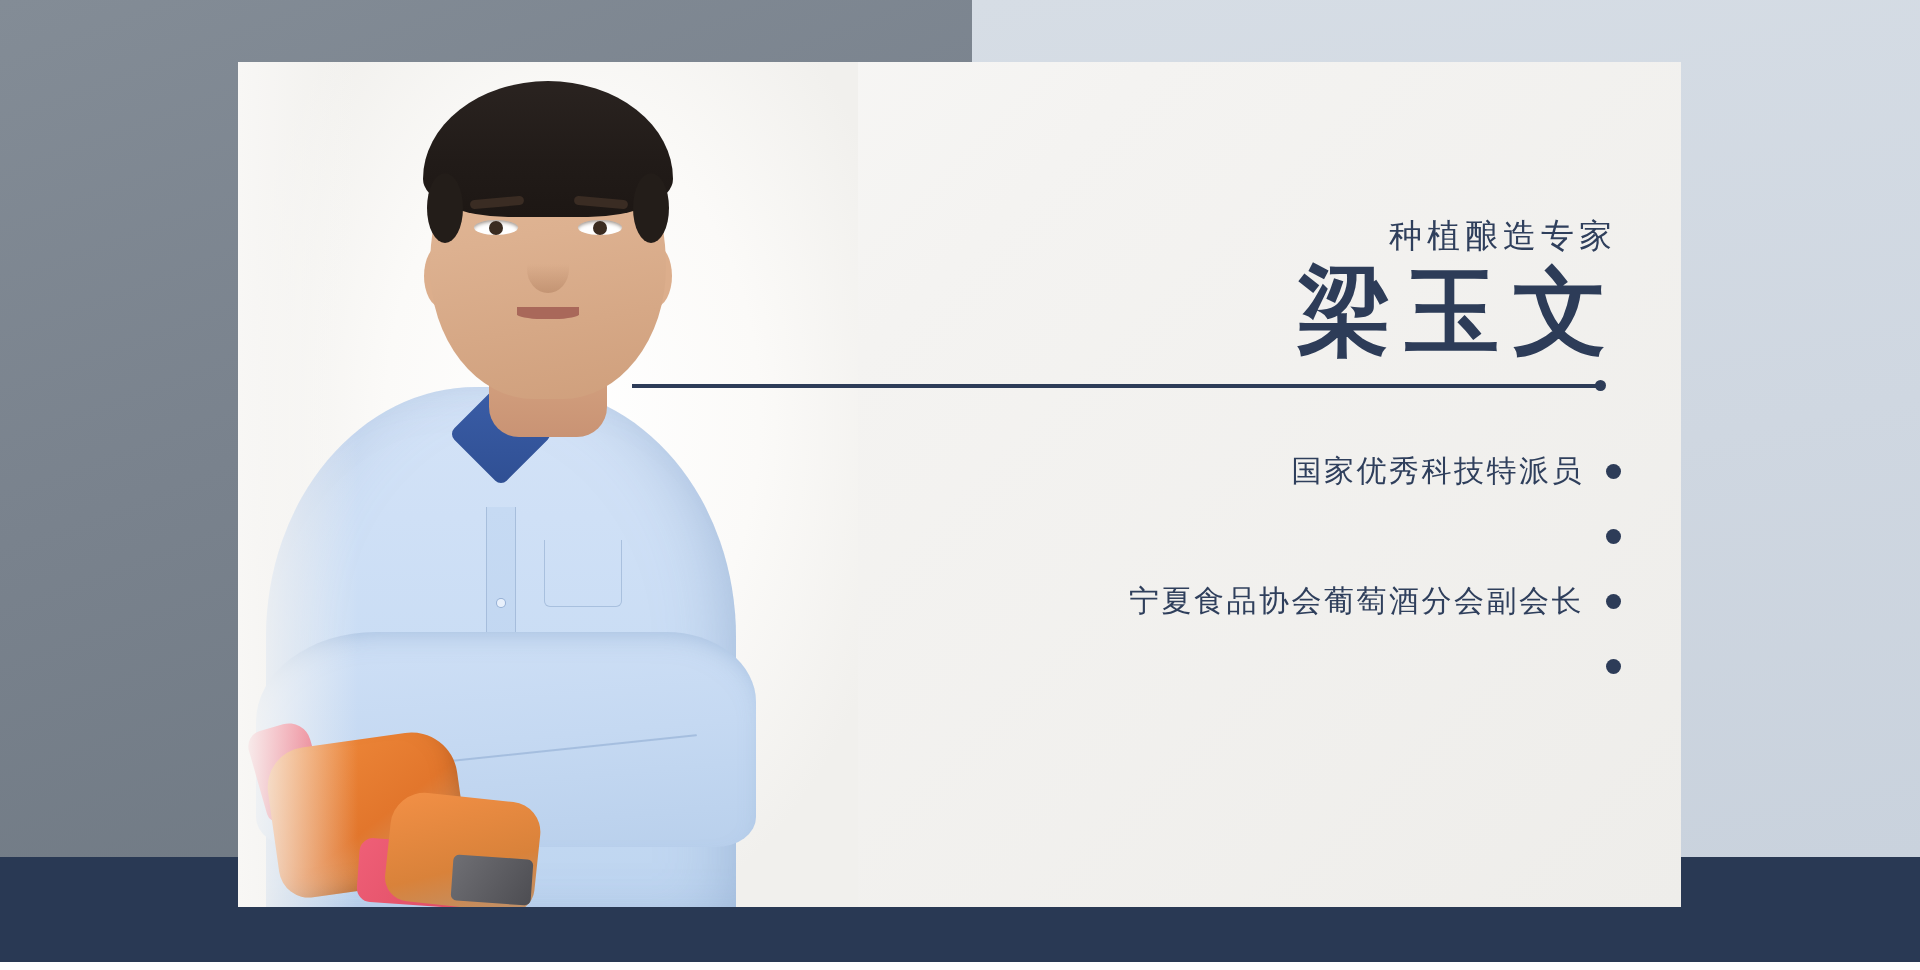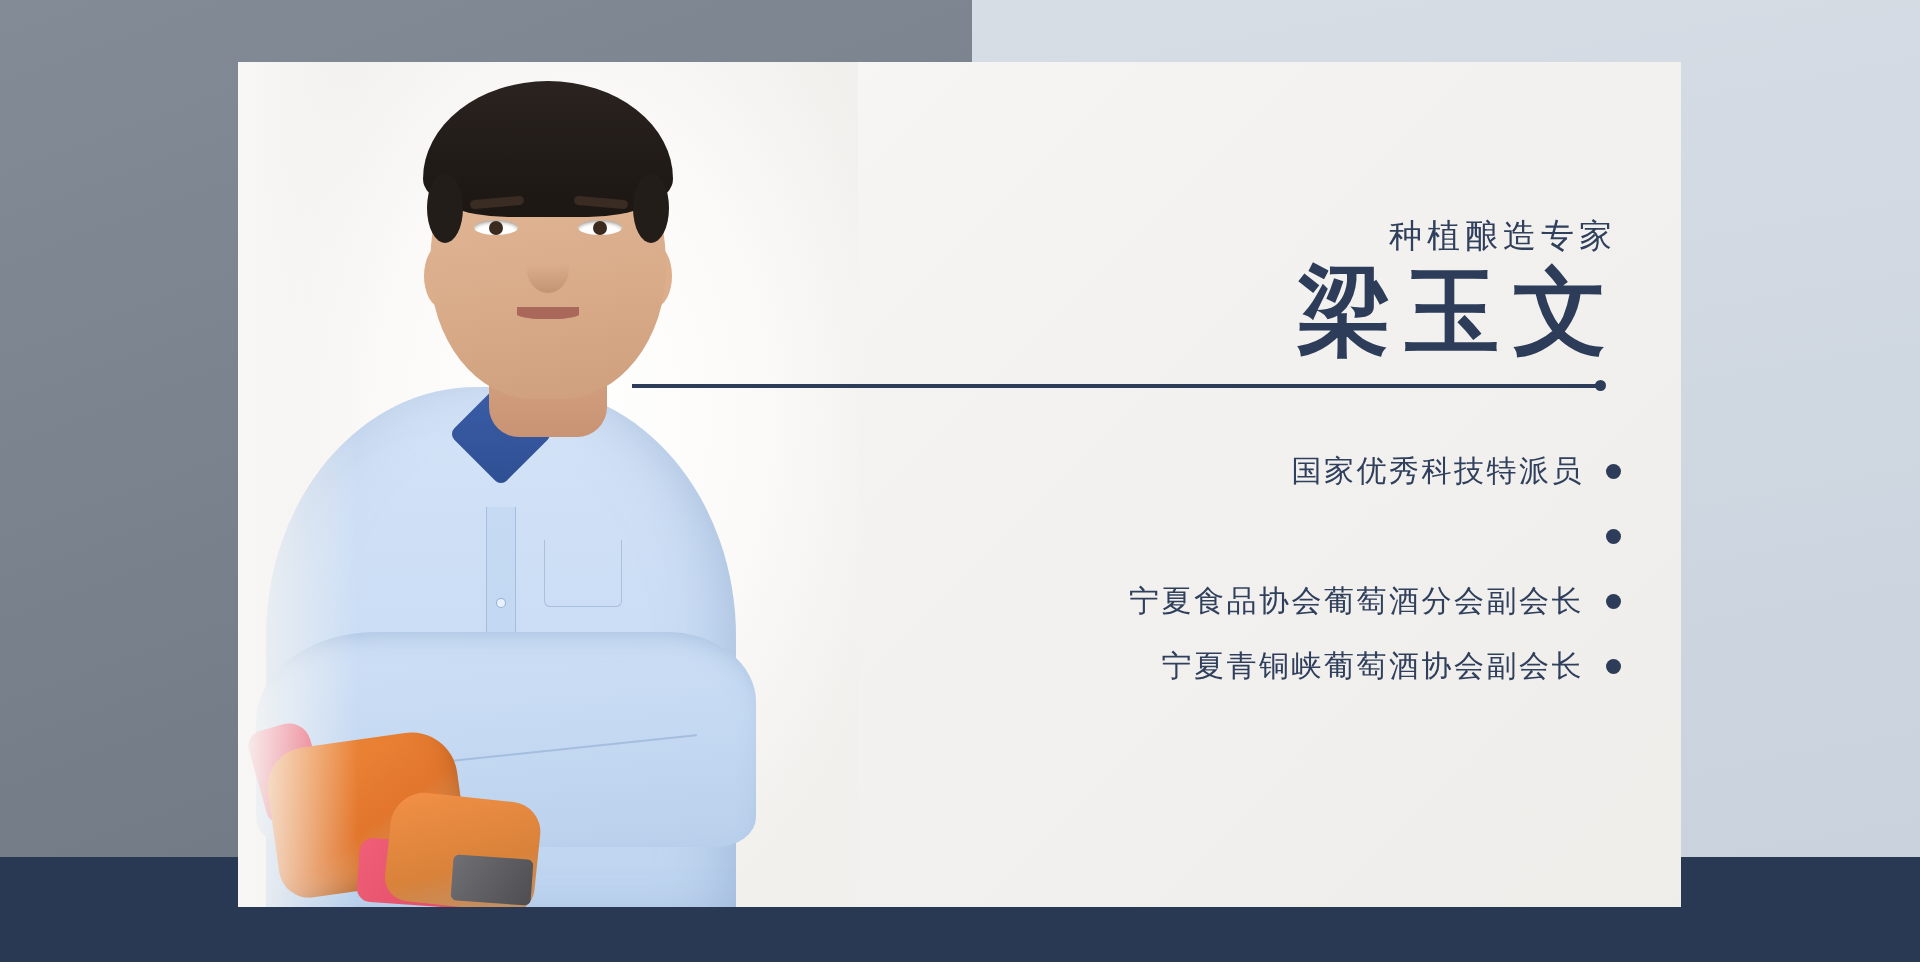--- a/index.html
+++ b/index.html
@@ -397,19 +397,18 @@
         <span class="cred-bullet"></span>
       </li>
       <li class="cred-row">
         <span class="cred-bullet"></span>
       </li>
       <li class="cred-row">
         <span class="cred-text">宁夏食品协会葡萄酒分会副会长</span>
         <span class="cred-bullet"></span>
       </li>
       <li class="cred-row">
-        <span class="cred-text">宁夏青铜峡葡萄酒协会副会长</span>
         <span class="cred-bullet"></span>
       </li>
     </ul>
 
   </div>
 </div>
 
 </body></html>

